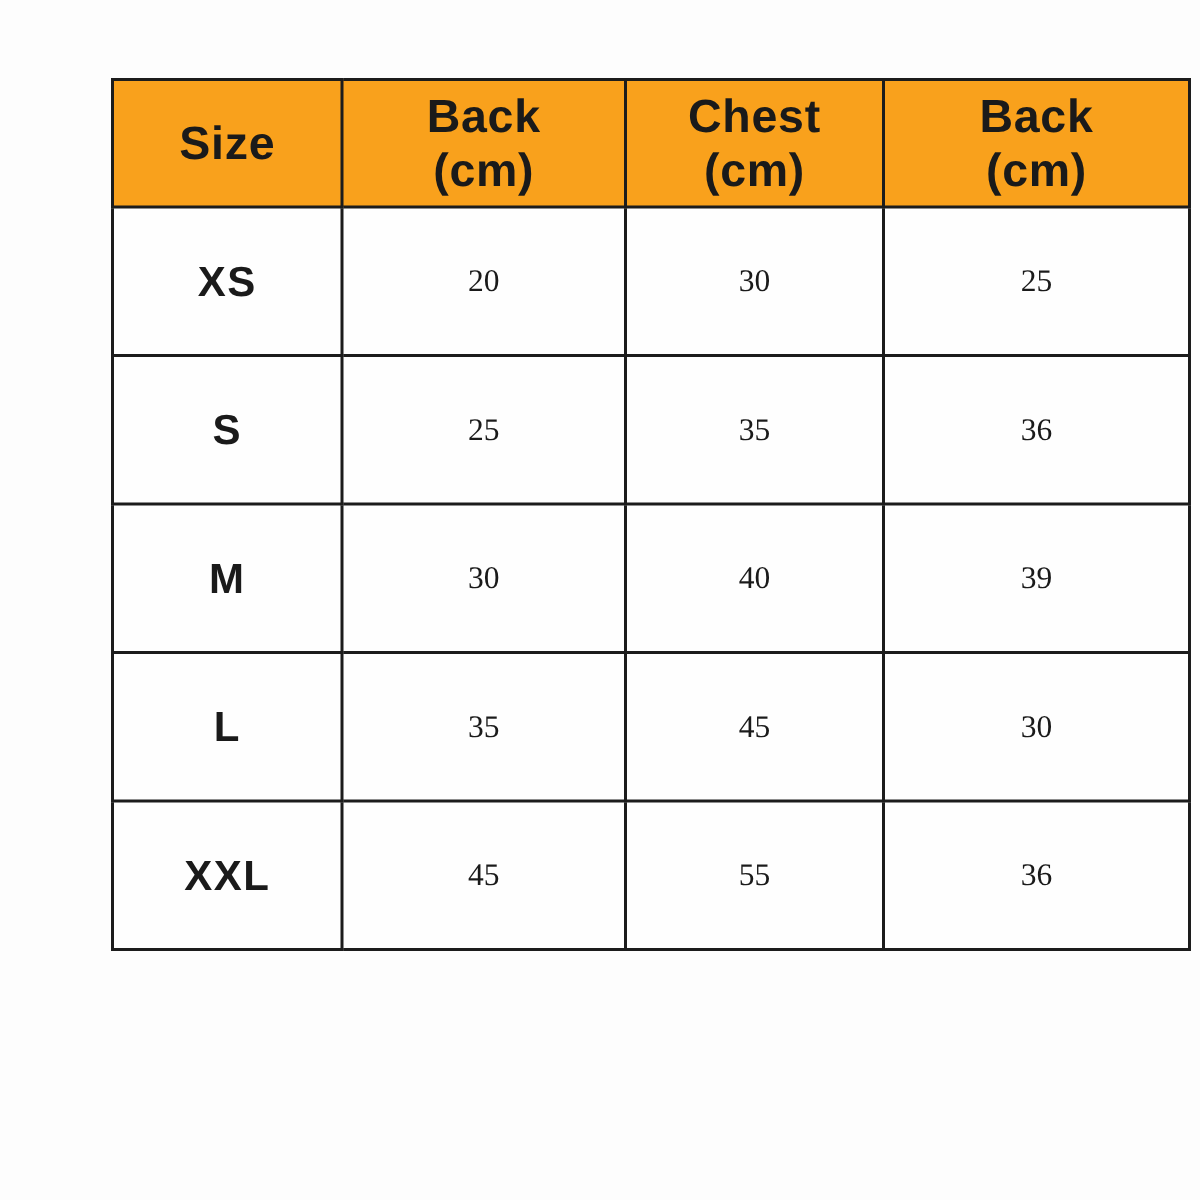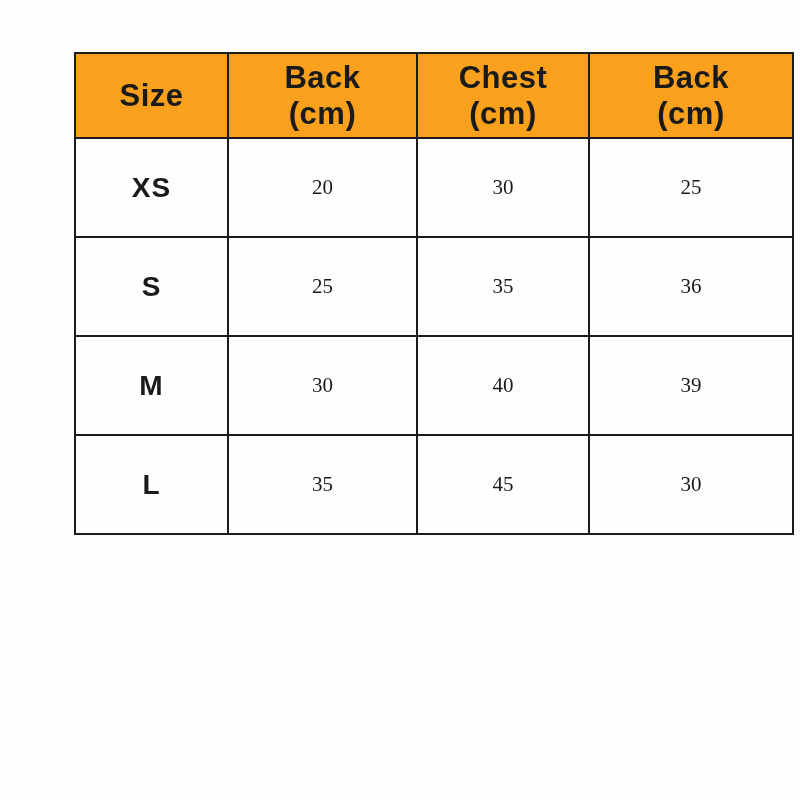--- a/index.html
+++ b/index.html
@@ -101,15 +101,21 @@
         <td class="num-cell">30</td>
         <td class="num-cell">40</td>
         <td class="num-cell">39</td>
       </tr>
       <tr class="data-row">
         <td class="size-cell">L</td>
         <td class="num-cell">35</td>
         <td class="num-cell">45</td>
         <td class="num-cell">30</td>
       </tr>
+      <tr class="data-row">
+        <td class="size-cell">XXL</td>
+        <td class="num-cell">45</td>
+        <td class="num-cell">55</td>
+        <td class="num-cell">36</td>
+      </tr>
     </tbody>
   </table>
 </div>
 
 </body></html>

